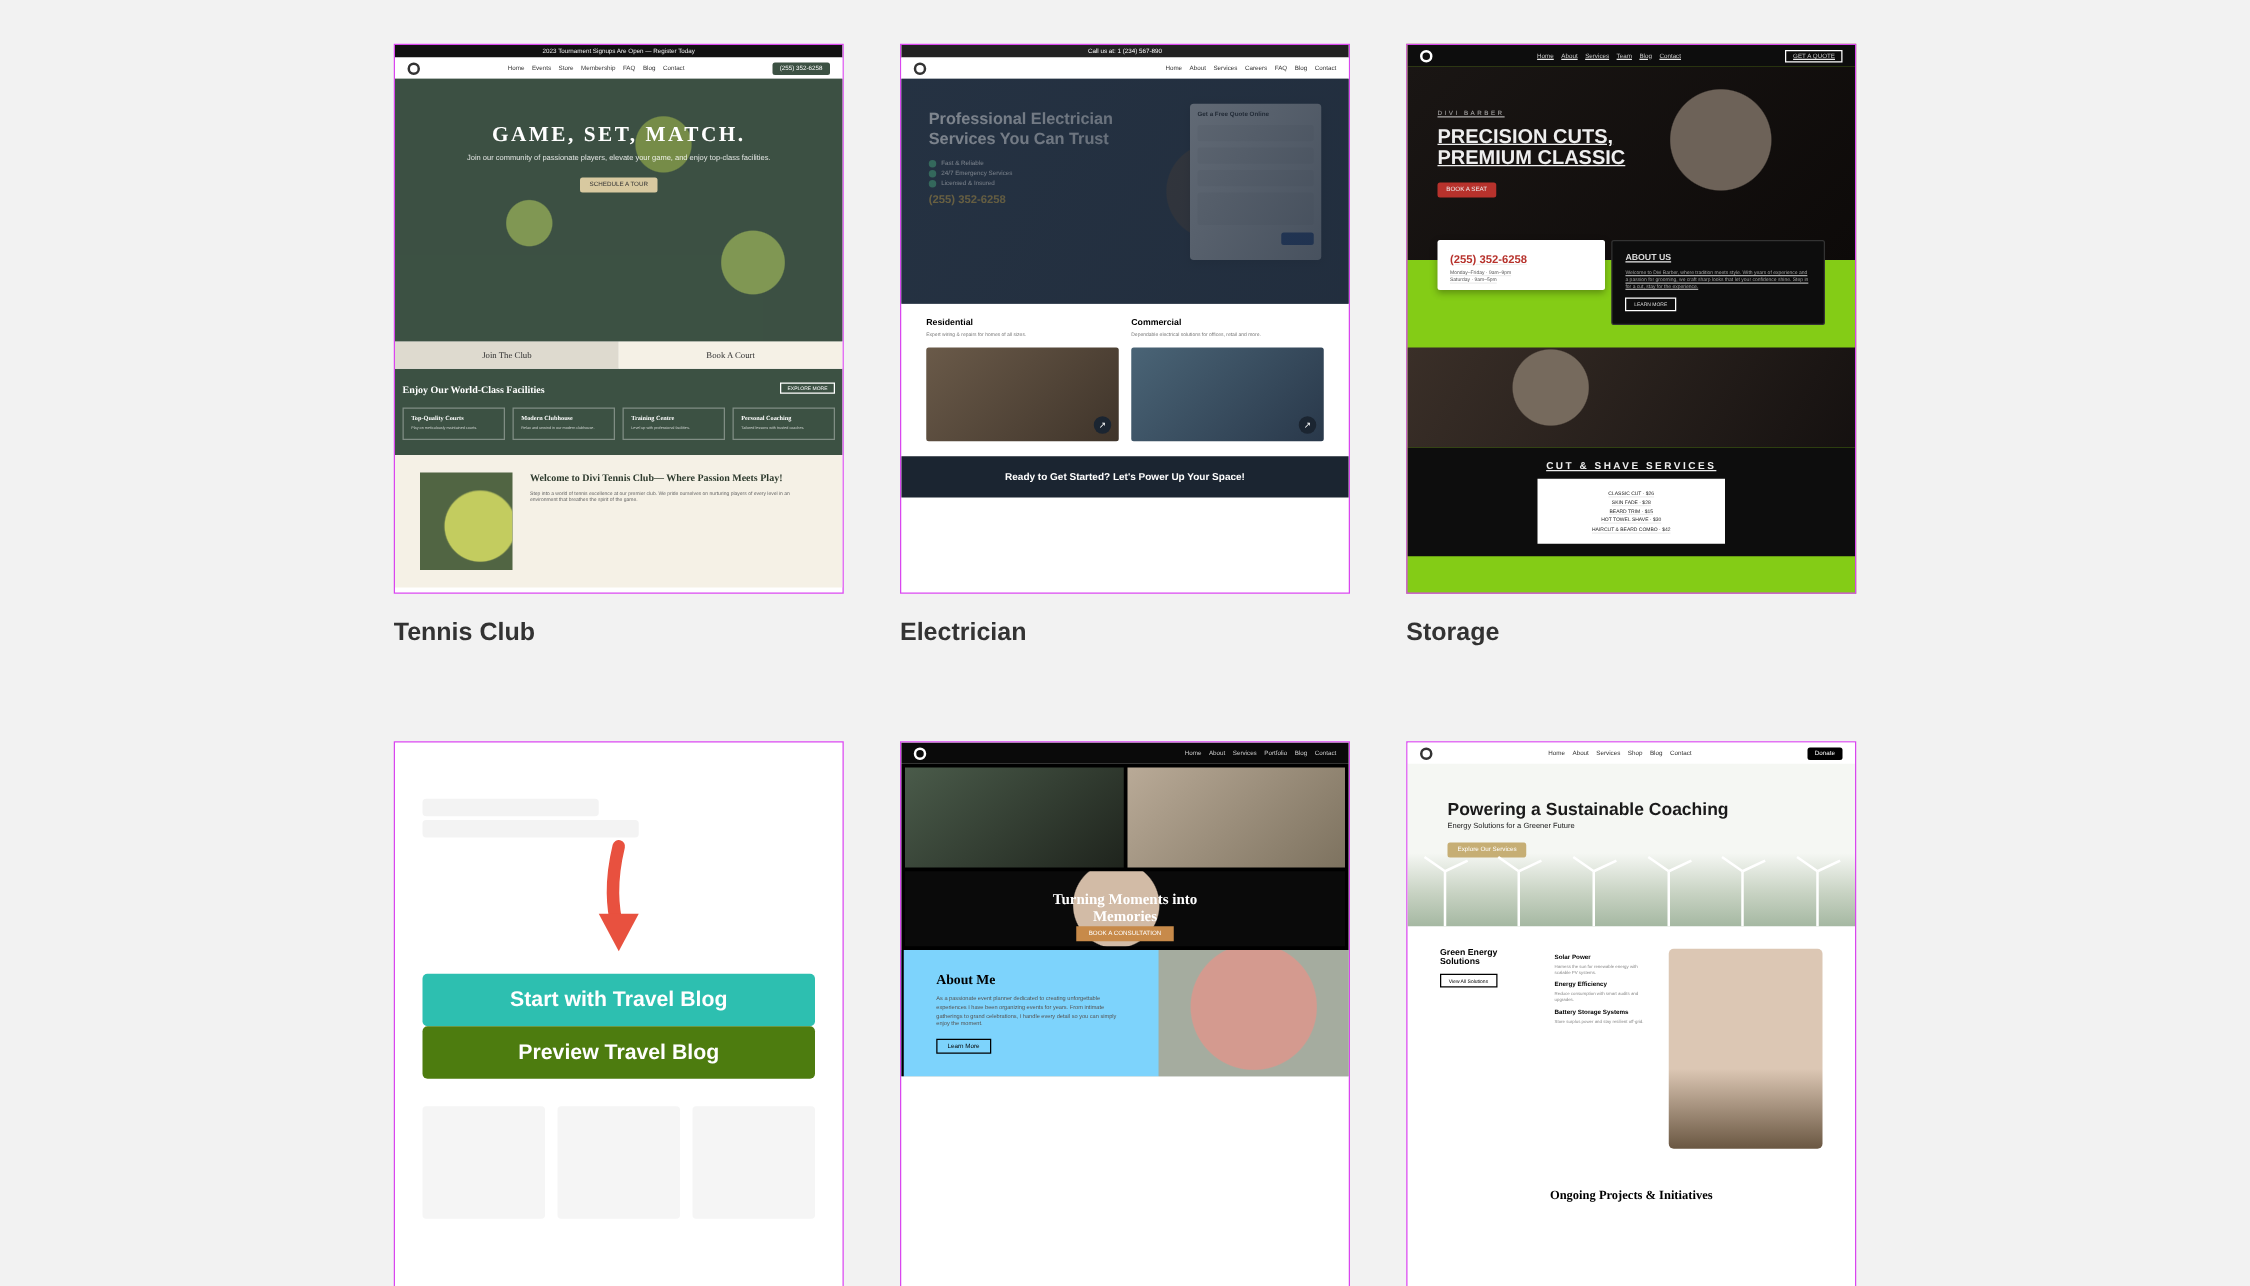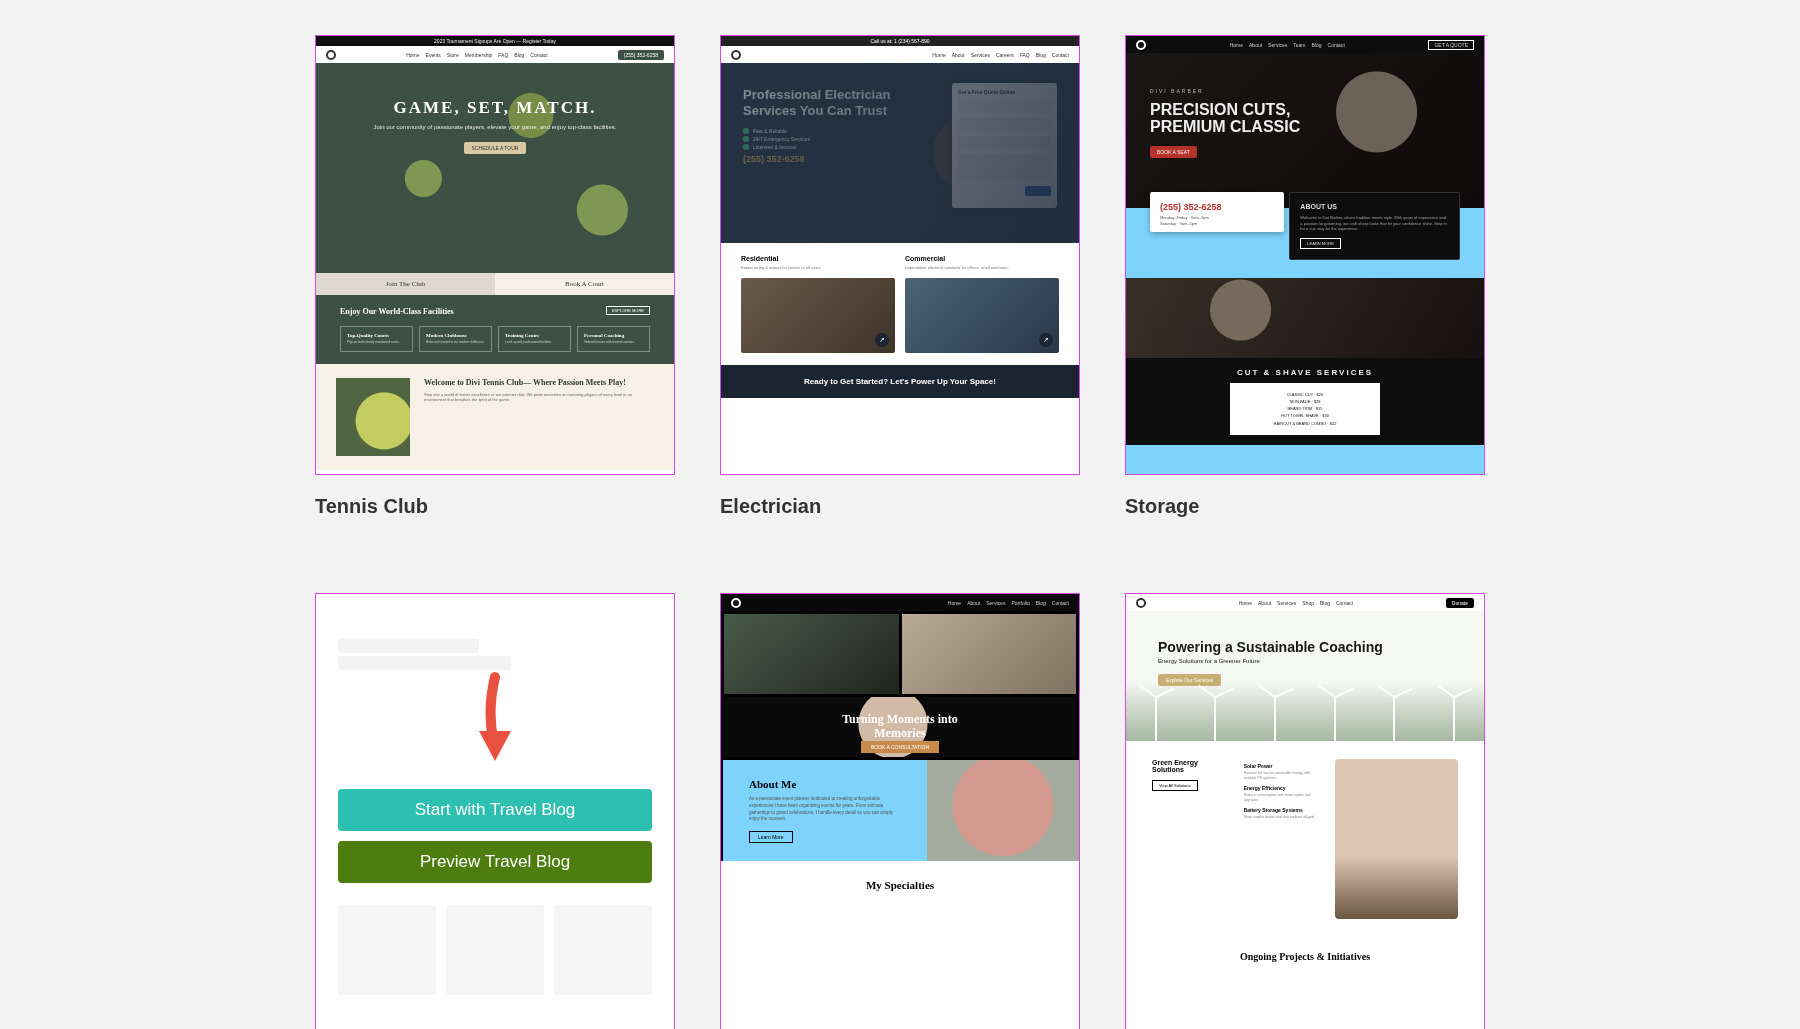--- a/index.html
+++ b/index.html
@@ -35,22 +35,21 @@
   }
 
   
   .travel .thumb { display:flex; flex-direction:column; padding:22px; }
   .travel .ghost-text { margin:20px 0 8px 0; }
   .ghost-line { height:14px; border-radius:3px; background:#f3f3f3; margin:3px 0; }
   .arrow-box { display:flex; justify-content:center; margin-top:-10px; margin-bottom:8px; }
   .arrow-svg { width:50px; height:100px; }
   .btn {
     display:flex; align-items:center; justify-content:center;
-    height:42px; border-radius:4px; font-weight:400; font-size:17px; color:#fff;
-    margin-top:10px;
+    height:42px; border-radius:4px; font-weight:700; font-size:17px; color:#fff;
   }
   .btn-start   { background:#2dbfb0; }
   .btn-preview { background:#4d7c0f; }
   .ghost-row { display:flex; gap:10px; margin-top:22px; }
   .ghost-col { flex:1; height:90px; background:#f5f5f5; border-radius:3px; }
 
   
   .thumb .topbar{height:10px;background:#222;font-size:5px;color:#fff;display:flex;align-items:center;justify-content:center;}
   .thumb .mininav{height:17px;background:#fff;display:flex;align-items:center;padding:0 10px;font-size:5px;color:#333;justify-content:space-between;}
   .thumb .logo-dot{width:10px;height:10px;border:2px solid #333;border-radius:50%;}
@@ -70,21 +69,21 @@
        #3c5143;
      opacity:.7;}
   .tennis .hero > *{position:relative;}
   .tennis .hero h1{font-family:Georgia,serif;font-size:17px;letter-spacing:2px;}
   .tennis .hero p{font-size:6px;margin-top:6px;opacity:.85;}
   .tennis .hero .cta{margin-top:12px;padding:3px 8px;background:#d8c9a0;color:#333;font-size:5px;border-radius:2px;}
   .tennis .duo{display:flex;height:22px;}
   .tennis .duo div{flex:1;display:flex;align-items:center;justify-content:center;font-family:Georgia,serif;font-size:7px;}
   .tennis .duo .dark{background:#dedacf;color:#333;}
   .tennis .duo .light{background:#f5f1e6;color:#333;}
-  .tennis .facilities{background:#3c5143;padding:12px 24px;color:#fff;}
+  .tennis .facilities{background:#3c5143;padding:12px 6px;color:#fff;}
   .tennis .facilities h2{font-family:Georgia,serif;font-size:8px;}
   .tennis .facilities .more{float:right;border:1px solid #fff;padding:1px 5px;font-size:4px;margin-top:-10px;}
   .tennis .fac-row{display:flex;gap:6px;margin-top:10px;}
   .tennis .fac-row div{flex:1;border:1px solid rgba(255,255,255,.35);padding:6px;}
   .tennis .fac-row strong{font-family:Georgia,serif;font-size:5px;display:block;}
   .tennis .fac-row span{font-size:3px;line-height:1.3;display:block;margin-top:3px;opacity:.7;}
   .tennis .welcome{background:#f5f1e6;padding:14px 20px;display:flex;gap:14px;justify-content:space-between;}
   .tennis .welcome .img{width:95px;height:78px;
      background:
        radial-gradient(circle at 65% 55%, #c3cc5f 0 28px, transparent 29px),
@@ -316,21 +315,21 @@
           </div>
         </div>
         <div class="footer">
             <h3>Ready to Get Started? Let's Power Up Your Space!</h3>
           </div>
       </div>
       <div class="title">Electrician</div>
     </div>
 
     <div class="card barber">
-      <div class="thumb" style="background:#7dd3fc;">
+      <div class="thumb" style="background:#84cc16;text-decoration:underline;">
         <div class="mininav">
           <div class="logo-dot white"></div>
           <div class="navlinks">
             <span>Home</span>
               <span>About</span>
               <span>Services</span>
               <span>Team</span>
               <span>Blog</span>
               <span>Contact</span>
           </div>
@@ -412,23 +411,20 @@
           </div>
         </div>
         <div class="about">
           <div class="txt">
             <h2>About Me</h2>
             <p>As a passionate event planner dedicated to creating unforgettable experiences I have been organizing events for years. From intimate gatherings to grand celebrations, I handle every detail so you can simply enjoy the moment.</p>
             <div class="btn2">Learn More</div>
           </div>
           <div class="img"></div>
         </div>
-        <div class="spec">
-            <h2>My Specialties</h2>
-          </div>
       </div>
 
     </div>
 
     <div class="card sust">
       <div class="thumb">
         <div class="mininav">
           <div class="logo-dot"></div>
           <div class="navlinks">
             <span>Home</span>

